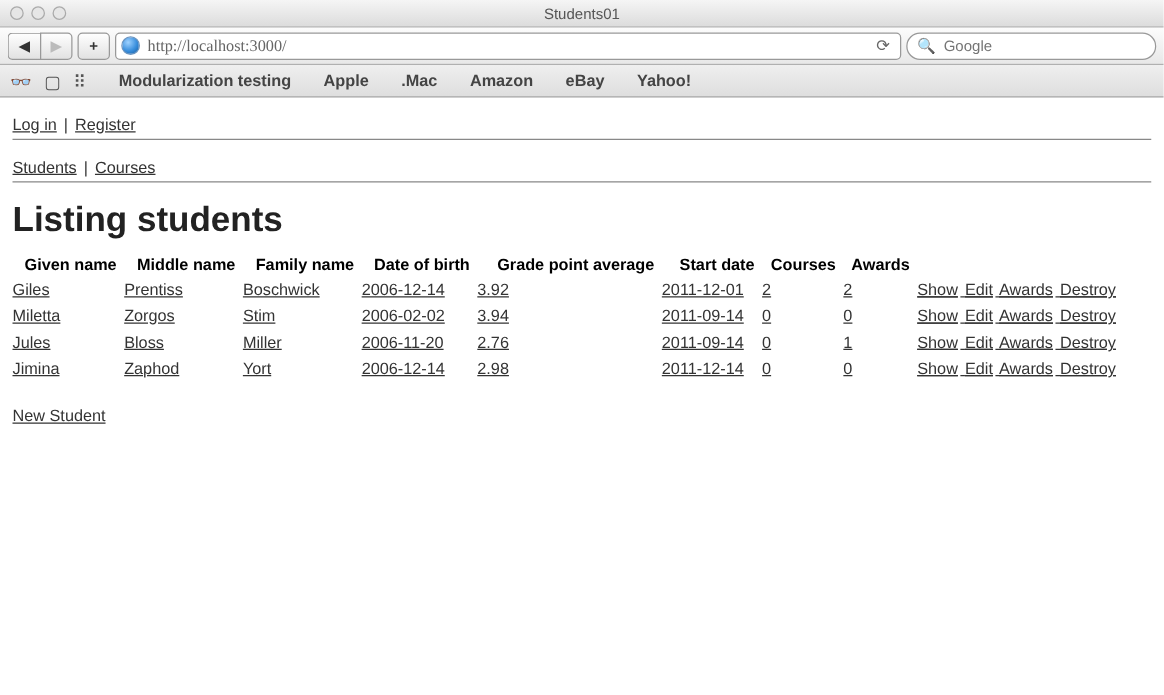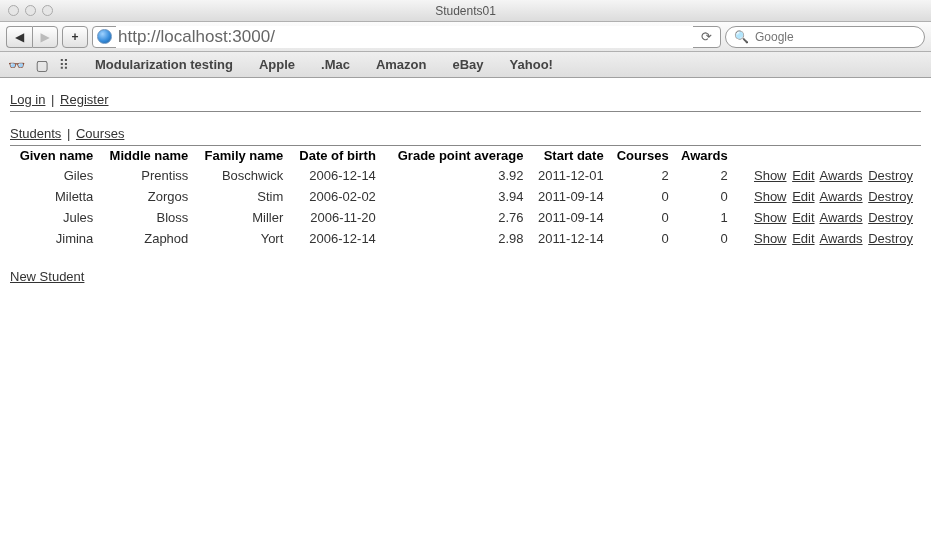--- a/index.html
+++ b/index.html
@@ -72,22 +72,22 @@
     width: 15px; height: 15px;
     border-radius: 50%;
     background: radial-gradient(circle at 35% 30%, #9fd2ff 0%, #3a8fdd 55%, #125a9e 100%);
     border: 1px solid #6a94c0;
     flex-shrink: 0;
   }
   .url-field input {
     border: none;
     outline: none;
     flex: 1;
-    font-size: 17px;
-    font-family: Liberation Sans, sans-serif;
+    font-size: 13px;
+    font-family: Liberation Serif, serif;
     color: #666;
     min-width: 0;
   }
   .reload-icon { color: #666; font-size: 13px; padding: 0 4px; }
   .search-field {
     width: 200px;
     height: 22px;
     border: 1px solid #999;
     border-radius: 11px;
     background: #fff;
@@ -136,24 +136,25 @@
   }
   table.data { border-collapse: collapse; width: 100%; font-size: 13px; }
   table.data th {
     text-align: right;
     font-weight: bold;
     white-space: nowrap;
     padding: 2px 6px 2px 0;
     color: #000;
   }
   table.data td {
-    text-align: right;
+    text-align: left;
     white-space: nowrap;
     padding: 3px 6px 3px 0;
     color: #333;
+    text-decoration: underline;
   }
   .actions a { margin-right: 2px; }
   .new-link { display: inline-block; margin-top: 20px; }
 </style>
 </head>
 <body>
 
 <div class="titlebar">
   <div class="traffic-lights">
     <div class="tl"></div>
@@ -207,20 +208,21 @@
   </div>
 
   <div style="height:10px"></div>
 
   <div class="nav-links">
     <a href="#">Students</a>
     <span class="sep">|</span>
     <a href="#">Courses</a>
   </div>
 
+  <h1>Listing students</h1>
 
   <table class="data">
     <thead>
       <tr>
         <th>Given name</th>
         <th>Middle name</th>
         <th>Family name</th>
         <th>Date of birth</th>
         <th>Grade point average</th>
         <th>Start date</th>

